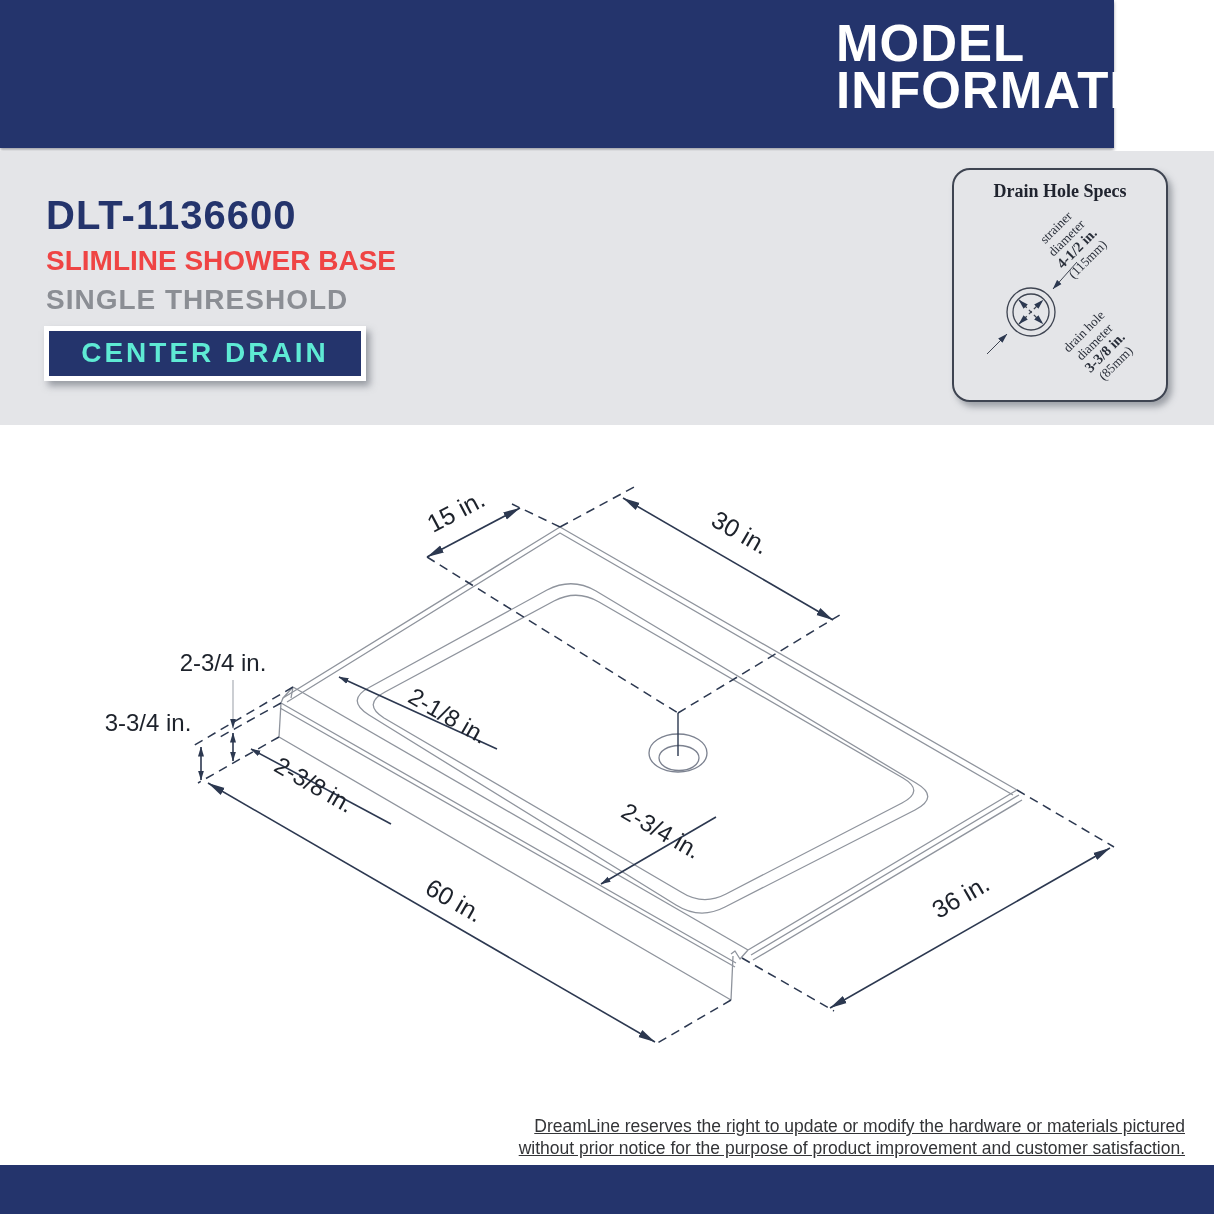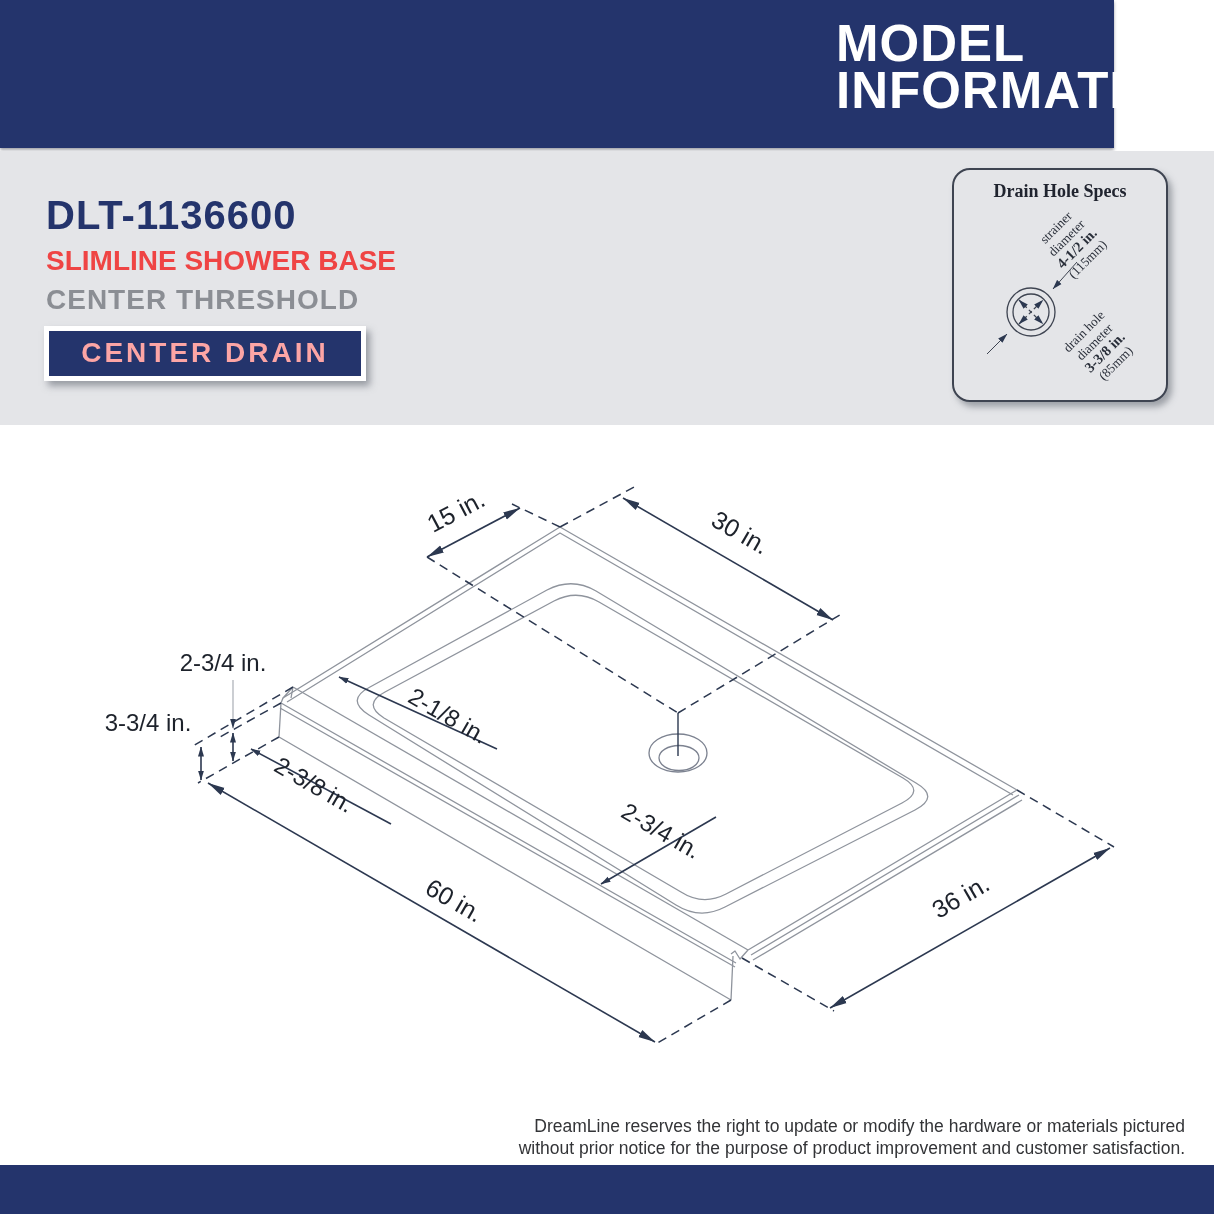--- a/index.html
+++ b/index.html
@@ -31,21 +31,21 @@
     font-size:28px;letter-spacing:0px;
   }
   .threshold-type{
     position:absolute;left:46px;top:284px;color:#8b8e94;font-weight:600;
     font-size:28px;letter-spacing:1px;
   }
   .badge{
     position:absolute;left:44px;top:326px;width:312px;
     background:#24346c;border:5px solid #ffffff;
     box-shadow:4px 5px 7px rgba(90,95,105,.55);
-    color:#fca5a5;font-weight:bold;font-size:28px;letter-spacing:3px;
+    color:#5eead4;font-weight:bold;font-size:28px;letter-spacing:3px;
     text-align:center;padding:6px 0 7px 0;
   }
   
   .specs-box{
     position:absolute;left:952px;top:168px;width:212px;height:230px;
     background:#e4e5e8;border:2px solid #3e4451;border-radius:18px;
     box-shadow:4px 5px 6px rgba(90,95,105,.5);
     font-family:Liberation Serif, serif;
   }
   .specs-title{
@@ -59,41 +59,41 @@
   .spec-rot .val{font-weight:bold;font-size:14.5px;}
   .spec-rot.strainer{left:58px;top:44px;}
   .spec-rot.drainhole{left:86px;top:148px;}
   
   svg.overlay{position:absolute;left:0;top:0;}
   text.dim{fill:#1d222b;font-family:"Liberation Sans",sans-serif;font-size:24px;}
   text.dim-big{fill:#1d222b;font-family:"Liberation Sans",sans-serif;font-size:25px;}
   
   .disclaimer{
     position:absolute;right:29px;top:1116px;text-align:right;
-    color:#333437;font-size:17.5px;line-height:21.5px;
+    color:#333437;font-size:17.5px;line-height:21.5px;text-decoration:underline;
   }
   .disclaimer span{display:block;}
   .footer-bar{
     position:absolute;left:0;top:1165px;width:1214px;height:49px;background:#24346c;
   }
 </style>
 </head>
 <body>
 
 <div class="banner">
   <div class="banner-text">
     <span>MODEL</span>
     <span>INFORMATION</span>
   </div>
 </div>
 
 <div class="panel"></div>
 <div class="model-number">DLT-1136600</div>
 <div class="product-line">SLIMLINE SHOWER BASE</div>
-<div class="threshold-type">CENTER THRESHOLD</div>
+<div class="threshold-type">SINGLE THRESHOLD</div>
 <div class="badge">
   <span>CENTER DRAIN</span>
 </div>
 
 <div class="specs-box">
   <div class="specs-title">Drain Hole Specs</div>
   <div class="spec-rot strainer">
     <span>strainer</span><br>
     <span>diameter</span><br>
     <span class="val">4-1/2 in.</span><br>

